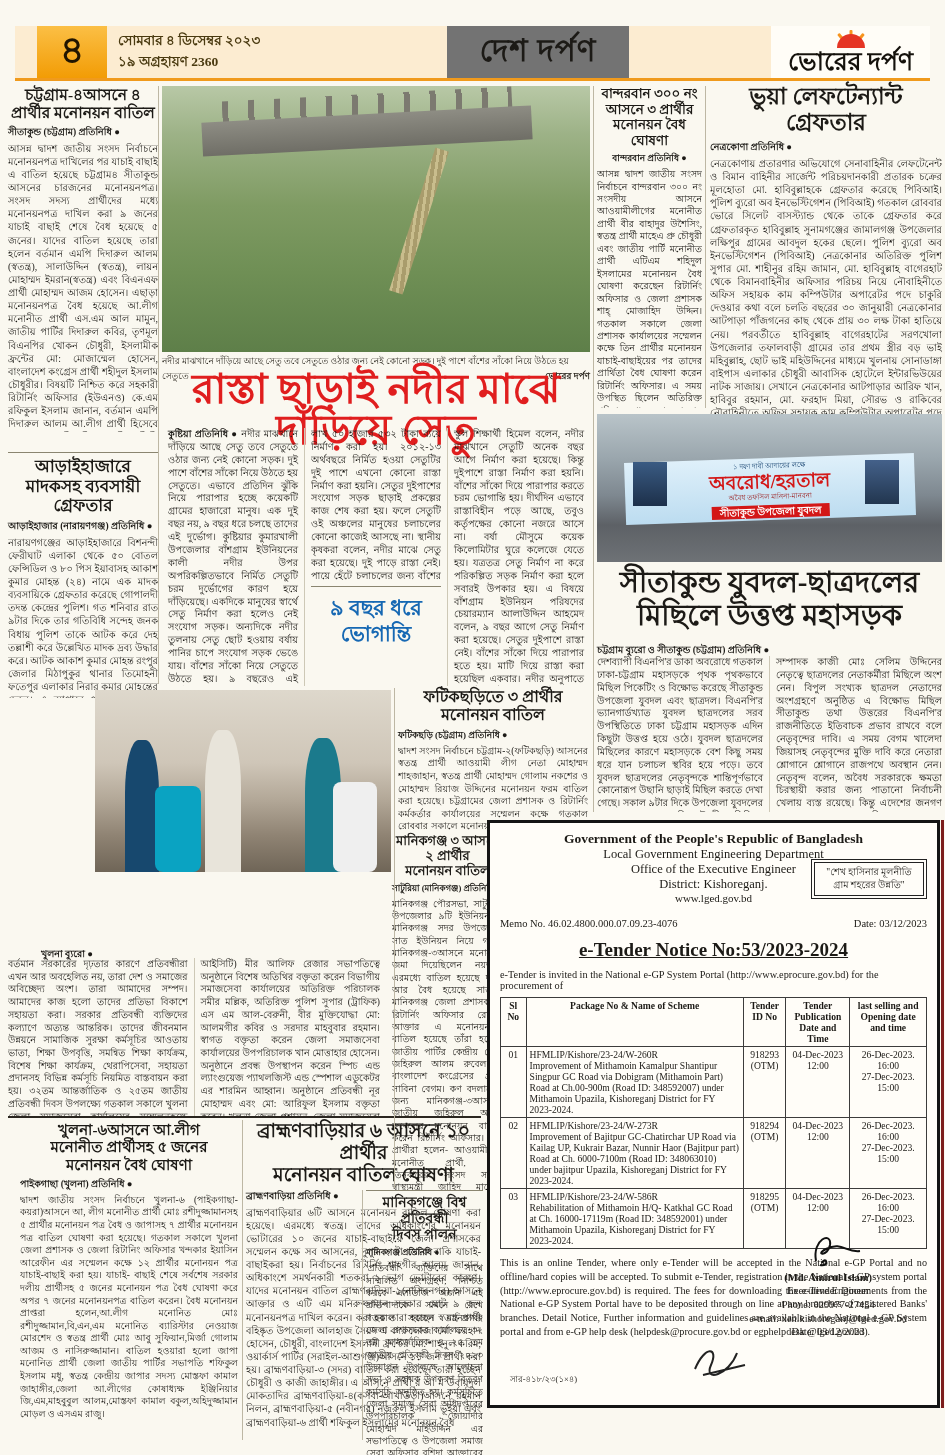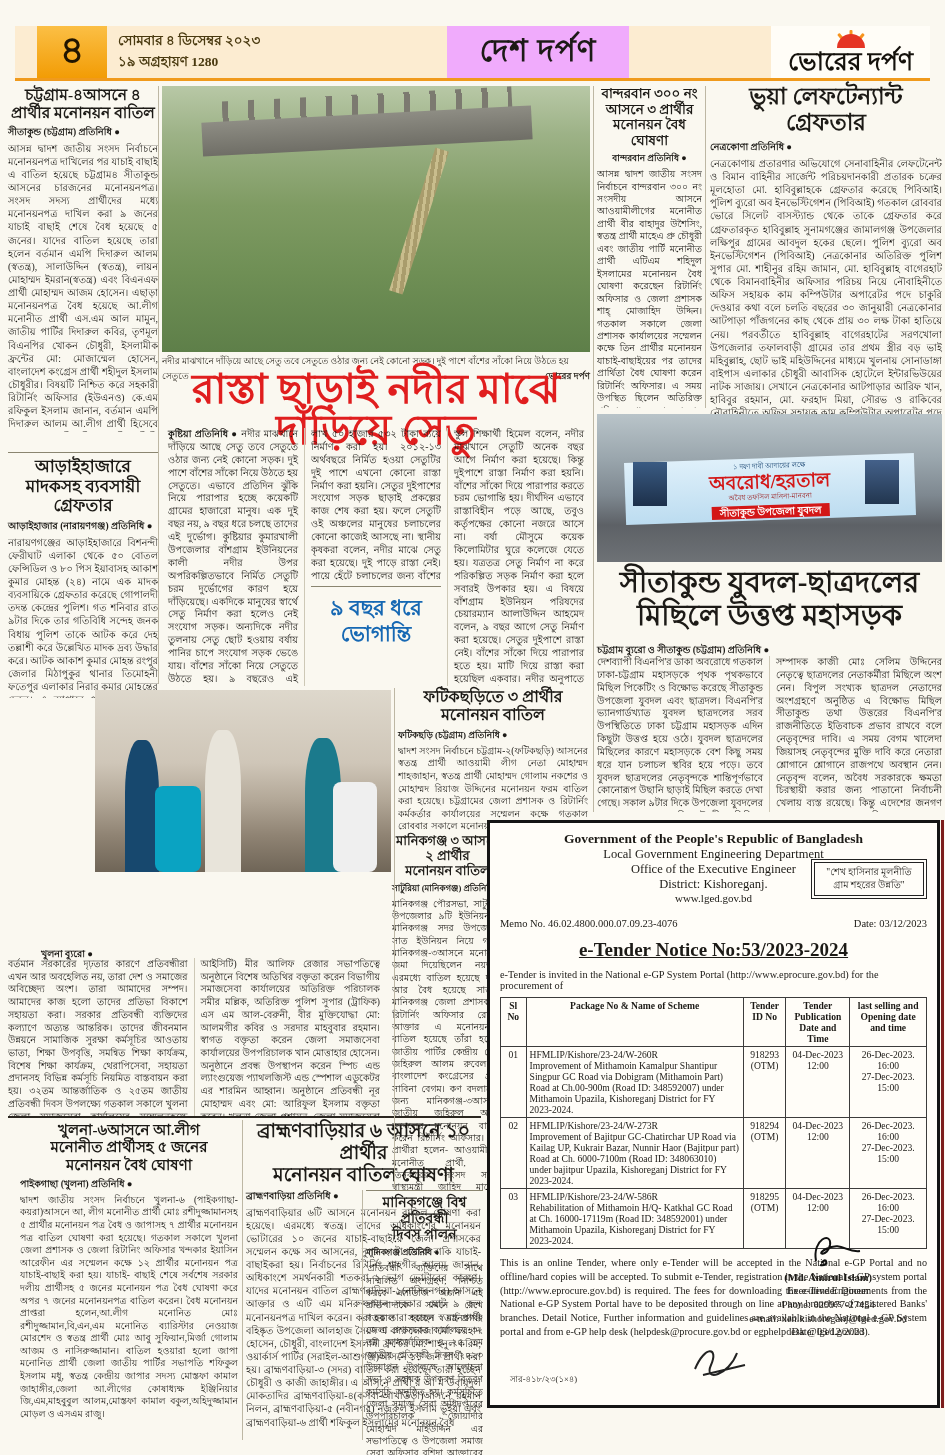--- a/index.html
+++ b/index.html
@@ -6,21 +6,21 @@
   #page{position:relative;width:945px;height:1455px;background:#faf8f0;margin:0 auto;overflow:hidden;
         font-family:"Liberation Serif","DejaVu Serif",serif;color:#1c1a16;}
   .abs{position:absolute;}
   
   #hdr{left:15px;top:26px;width:915px;height:52px;background:#fcecd1;border-bottom:3px solid #f09a1c;}
   #pageno{left:37px;top:26px;width:70px;height:52px;background:linear-gradient(#fbbf45,#f29c05);
           display:flex;align-items:center;justify-content:center;font-size:38px;font-weight:bold;color:#211500;}
   #dates{left:118px;top:31px;width:210px;font-weight:bold;color:#4a3a10;font-size:13.5px;line-height:1.55;}
   .pstrip{top:26px;height:52px;display:flex;gap:2px;}
   .ptile{flex:1;height:52px;}
-  #deshpanel{left:447px;top:26px;width:182px;height:52px;background:#f0abfc;display:flex;align-items:center;justify-content:center;}
+  #deshpanel{left:447px;top:26px;width:182px;height:52px;background:#737373;display:flex;align-items:center;justify-content:center;}
   #deshpanel span{font-size:31px;font-weight:bold;letter-spacing:1px;}
   #masthead{left:771px;top:26px;width:159px;height:52px;background:#fffdf7;display:flex;align-items:flex-end;justify-content:center;padding-bottom:4px;box-sizing:border-box;}
   #masthead .mtxt{font-size:25px;font-weight:bold;color:#15120c;line-height:1;}
   #sun{position:absolute;top:4px;left:62px;}
   
   .art-h{font-weight:bold;text-align:center;line-height:1.15;}
   .byline{font-weight:bold;font-size:9.5px;margin:3px 0 2px 0;}
   .body-t{font-size:9.8px;line-height:1.34;text-align:justify;overflow:hidden;}
   .vrule{background:#bdb7a4;width:1px;}
   .hrule{background:#2a2620;height:2px;}
@@ -74,21 +74,21 @@
 <body>
 
 <div id="page">
 
   <div class="abs" id="hdr"></div>
   <div class="abs" id="pageno">
     <span>৪</span>
   </div>
   <div class="abs" id="dates">
     <div>সোমবার ৪ ডিসেম্বর ২০২৩</div>
-    <div>১৯ অগ্রহায়ণ 1280</div>
+    <div>১৯ অগ্রহায়ণ 2360</div>
   </div>
   <div class="abs pstrip" style="left:335px;width:110px;">
     <div class="ptile"></div>
     <div class="ptile"></div>
     <div class="ptile"></div>
   </div>
   <div class="abs" id="deshpanel">
     <span>দেশ দর্পণ</span>
   </div>
   <div class="abs pstrip" style="left:631px;width:138px;">

